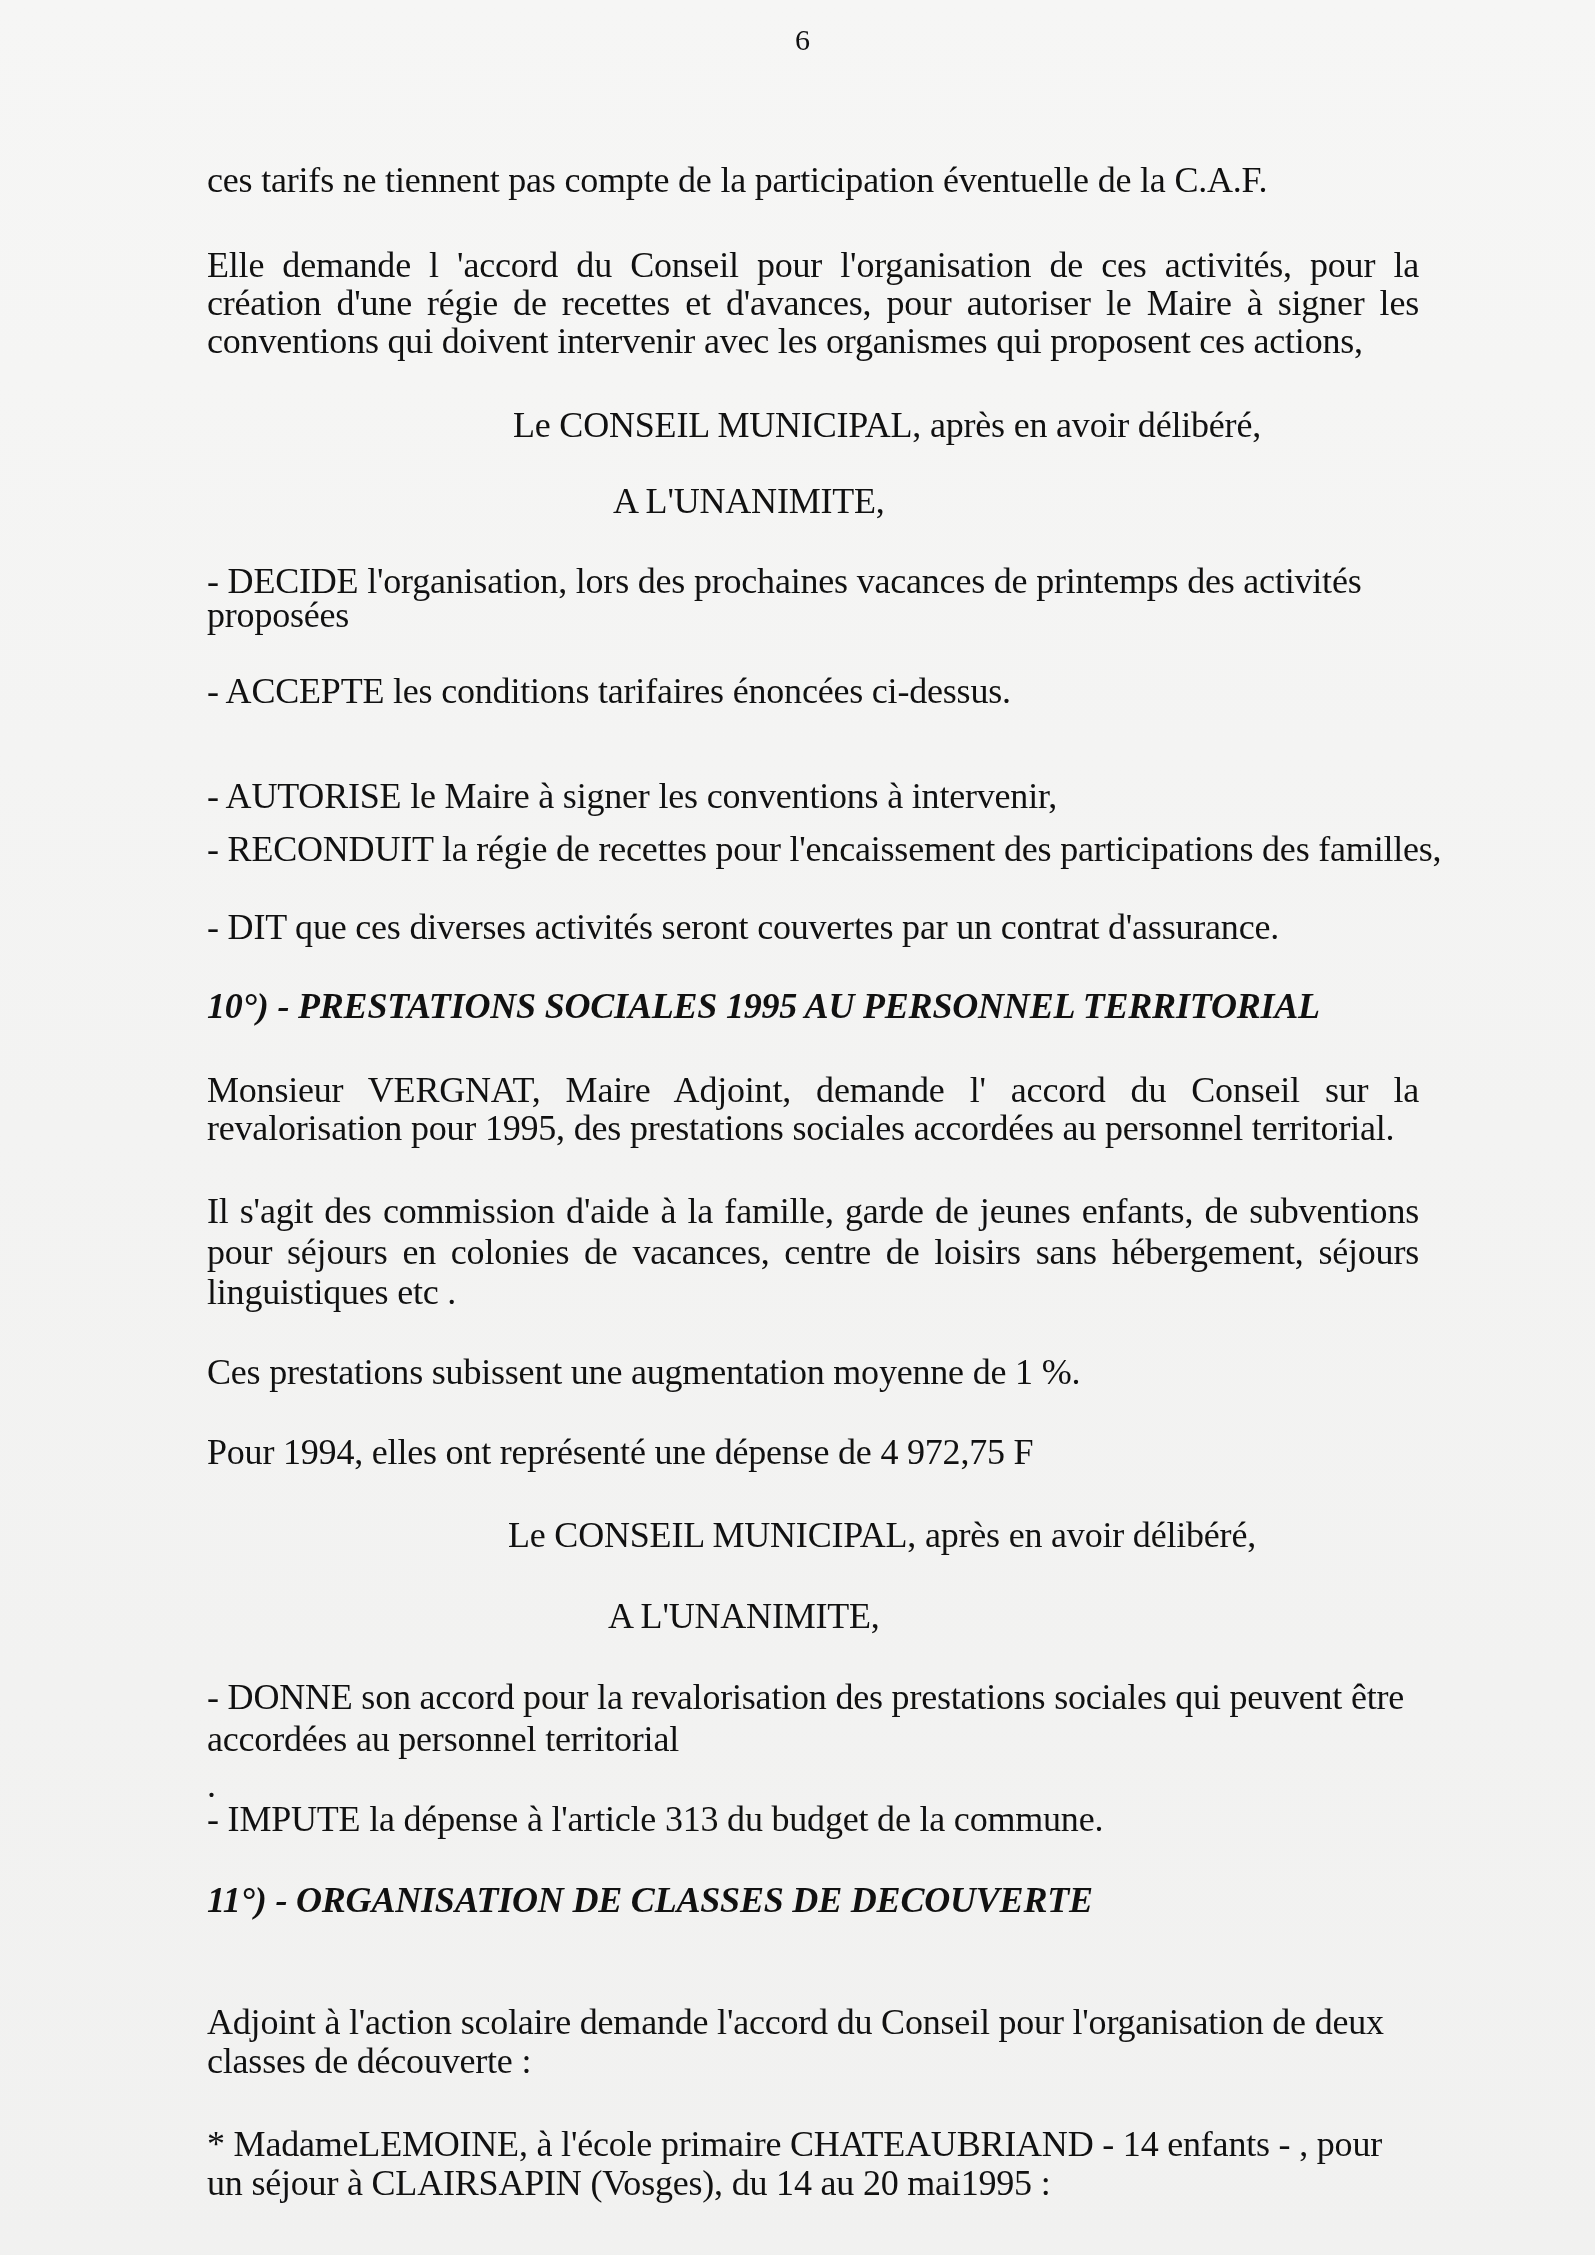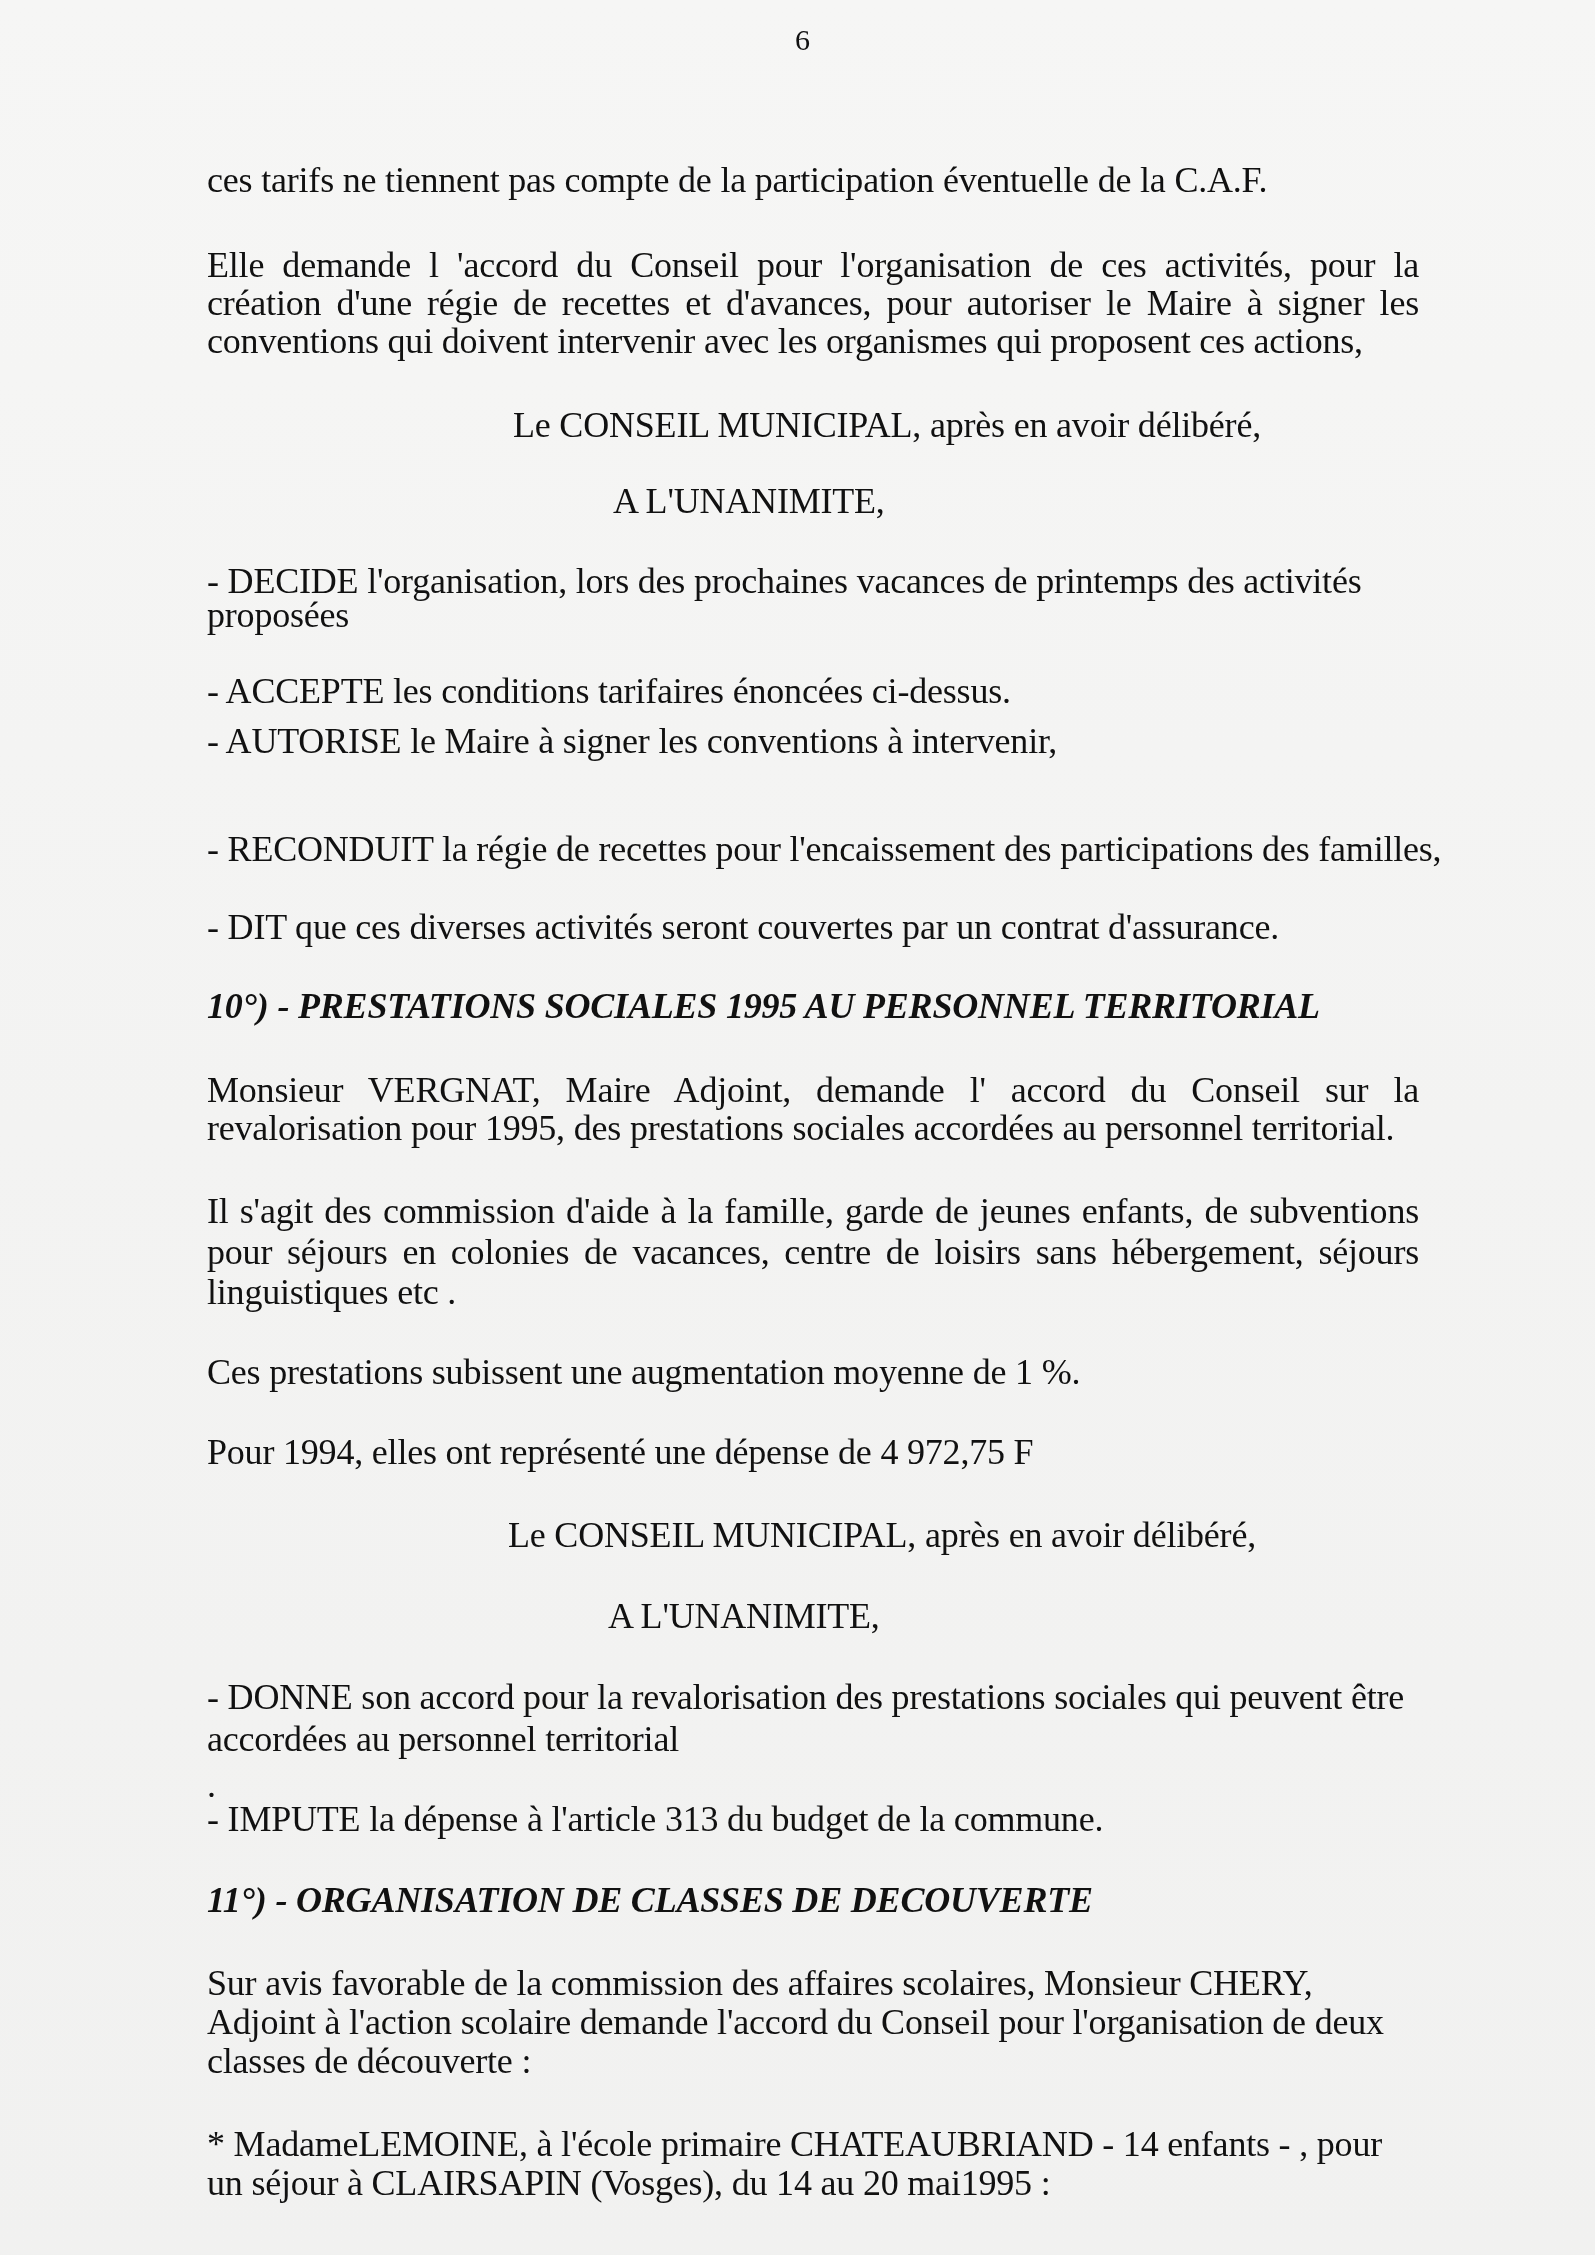--- a/index.html
+++ b/index.html
@@ -64,21 +64,21 @@
   <div class="line justify" style="top:245px;">Elle demande l 'accord du Conseil pour l'organisation de ces activités, pour la</div>
   <div class="line justify" style="top:283px;">création d'une régie de recettes et d'avances, pour autoriser le Maire à signer les</div>
   <div class="line" style="top:321px;">conventions qui doivent intervenir avec les organismes qui proposent ces actions,</div>
 
   <div class="line centered-1" style="top:405px;">Le CONSEIL MUNICIPAL, après en avoir délibéré,</div>
   <div class="line centered-2" style="top:481px;">A L'UNANIMITE,</div>
 
   <div class="line" style="top:561px;">- DECIDE l'organisation, lors des prochaines vacances de printemps des activités</div>
   <div class="line" style="top:595px;">proposées</div>
   <div class="line" style="top:671px;">- ACCEPTE les conditions tarifaires énoncées ci-dessus.</div>
-  <div class="line" style="top:721px;">- AUTORISE le Maire à signer les conventions à intervenir,</div>
+  <div class="line" style="top:776px;">- AUTORISE le Maire à signer les conventions à intervenir,</div>
   <div class="line" style="top:829px;">- RECONDUIT la régie de recettes pour l'encaissement des participations des familles,</div>
   <div class="line" style="top:907px;">- DIT que ces diverses activités seront couvertes par un contrat d'assurance.</div>
 
   <div class="line heading" style="top:986px;font-style:italic;">10°) - PRESTATIONS SOCIALES 1995 AU PERSONNEL TERRITORIAL</div>
 
   <div class="line justify" style="top:1070px;">Monsieur VERGNAT, Maire Adjoint, demande l' accord du Conseil sur la</div>
   <div class="line" style="top:1108px;">revalorisation pour 1995, des prestations sociales accordées au personnel territorial.</div>
 
   <div class="line justify" style="top:1191px;">Il s'agit des commission d'aide à la famille, garde de jeunes enfants, de subventions</div>
   <div class="line justify" style="top:1232px;">pour séjours en colonies de vacances, centre de loisirs sans hébergement, séjours</div>
@@ -90,20 +90,19 @@
   <div class="line centered-3" style="top:1515px;">Le CONSEIL MUNICIPAL, après en avoir délibéré,</div>
   <div class="line centered-4" style="top:1596px;">A L'UNANIMITE,</div>
 
   <div class="line" style="top:1677px;">- DONNE son accord pour la revalorisation des prestations sociales qui peuvent être</div>
   <div class="line" style="top:1719px;">accordées au personnel territorial</div>
   <div class="line" style="top:1765px;">.</div>
   <div class="line" style="top:1799px;">- IMPUTE la dépense à l'article 313 du budget de la commune.</div>
 
   <div class="line heading" style="top:1880px;">11°) - ORGANISATION DE CLASSES DE DECOUVERTE</div>
 
-  <div class="line" style="top:1963px;">Sur avis favorable de la commission des affaires scolaires, Monsieur CHERY,</div>
   <div class="line" style="top:2002px;">Adjoint à l'action scolaire demande l'accord du Conseil pour l'organisation de deux</div>
   <div class="line" style="top:2041px;">classes de découverte :</div>
 
   <div class="line" style="top:2124px;">* MadameLEMOINE, à l'école primaire CHATEAUBRIAND - 14 enfants - , pour</div>
   <div class="line" style="top:2163px;">un séjour à CLAIRSAPIN (Vosges), du 14 au 20 mai1995 :</div>
 
 </div>
 
 </body></html>

